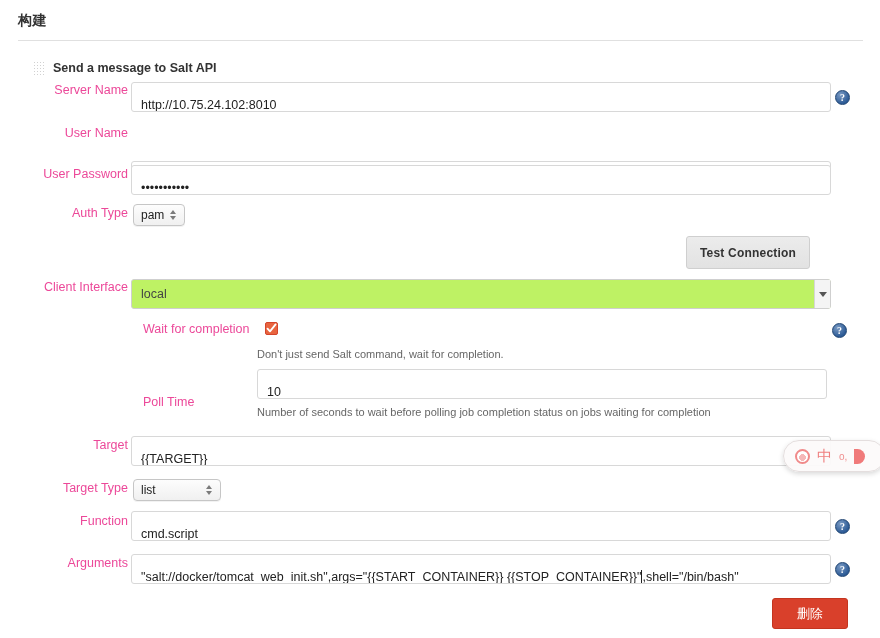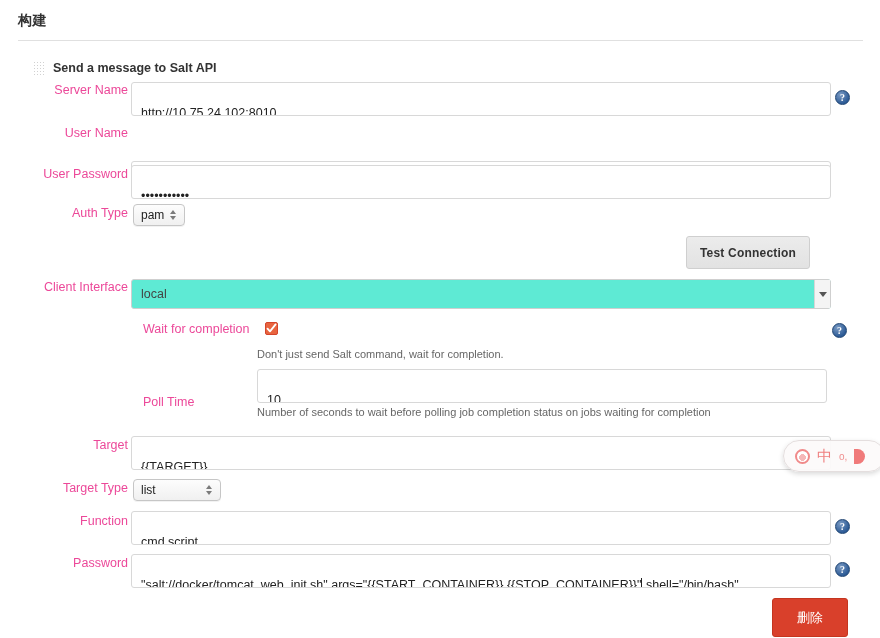--- a/index.html
+++ b/index.html
@@ -50,21 +50,21 @@
   }
   .lbl.left { text-align: left; }
 
   .tf {
     position: absolute;
     border: 1px solid #d8d8d8;
     border-radius: 3px;
     background: #fff;
     font-size: 12.5px;
     color: #222;
-    padding: 16px 9px;
+    padding: 8px 9px;
     line-height: 28px;
     height: 30px;
     outline: none;
     font-family: "Liberation Sans", sans-serif;
     overflow: hidden;
     white-space: nowrap;
   }
 
   
   .nsel {
@@ -92,21 +92,21 @@
   }
   .spin i.up   { border-bottom: 4px solid #7b7b7b; }
   .spin i.down { border-top: 4px solid #7b7b7b; }
 
   
   .wsel {
     position: absolute;
     height: 30px;
     border: 1px solid #cfcfcf;
     border-radius: 3px;
-    background: #5eead4;
+    background: #bef264;
     display: flex; align-items: center;
     font-size: 12.5px; color: #444;
     padding-left: 9px;
   }
   .wsel .val { flex: 1; }
   .wsel .arrowbox {
     width: 16px; height: 100%;
     border-left: 1px solid #d6d6d6;
     display: flex; align-items: center; justify-content: center;
     background: #f4f4f4;
@@ -268,25 +268,25 @@
     <span class="spin">
         <i class="up"></i>
         <i class="down"></i>
       </span>
   </div>
 
   <div class="lbl" style="left:0px;top:514px;width:128px;">Function</div>
   <div class="tf" style="left:131px;top:511px;width:700px;">cmd.script</div>
   <div class="help" style="left:835px;top:519px;">?</div>
 
-  <div class="lbl" style="left:0px;top:556px;width:128px;">Password</div>
+  <div class="lbl" style="left:0px;top:556px;width:128px;">Arguments</div>
   <div class="tf" style="left:131px;top:554px;width:700px;"><span>"salt://docker/tomcat_web_init.sh",args="{{START_CONTAINER}} {{STOP_CONTAINER}}"</span><span class="caretbar"></span><span>,shell="/bin/bash"</span></div>
   <div class="help" style="left:835px;top:562px;">?</div>
 
-  <div class="btn-red" style="left:772px;top:598px;width:76px;height:39px;text-align:center;">删除</div>
+  <div class="btn-red" style="left:772px;top:598px;width:76px;height:31px;text-align:center;">删除</div>
 
   <div class="ime">
     <span class="ime-logo"></span>
     <span class="ime-zh">中</span>
     <span class="ime-punct">o,</span>
     <span class="ime-kb"></span>
   </div>
 
 </div>
 

